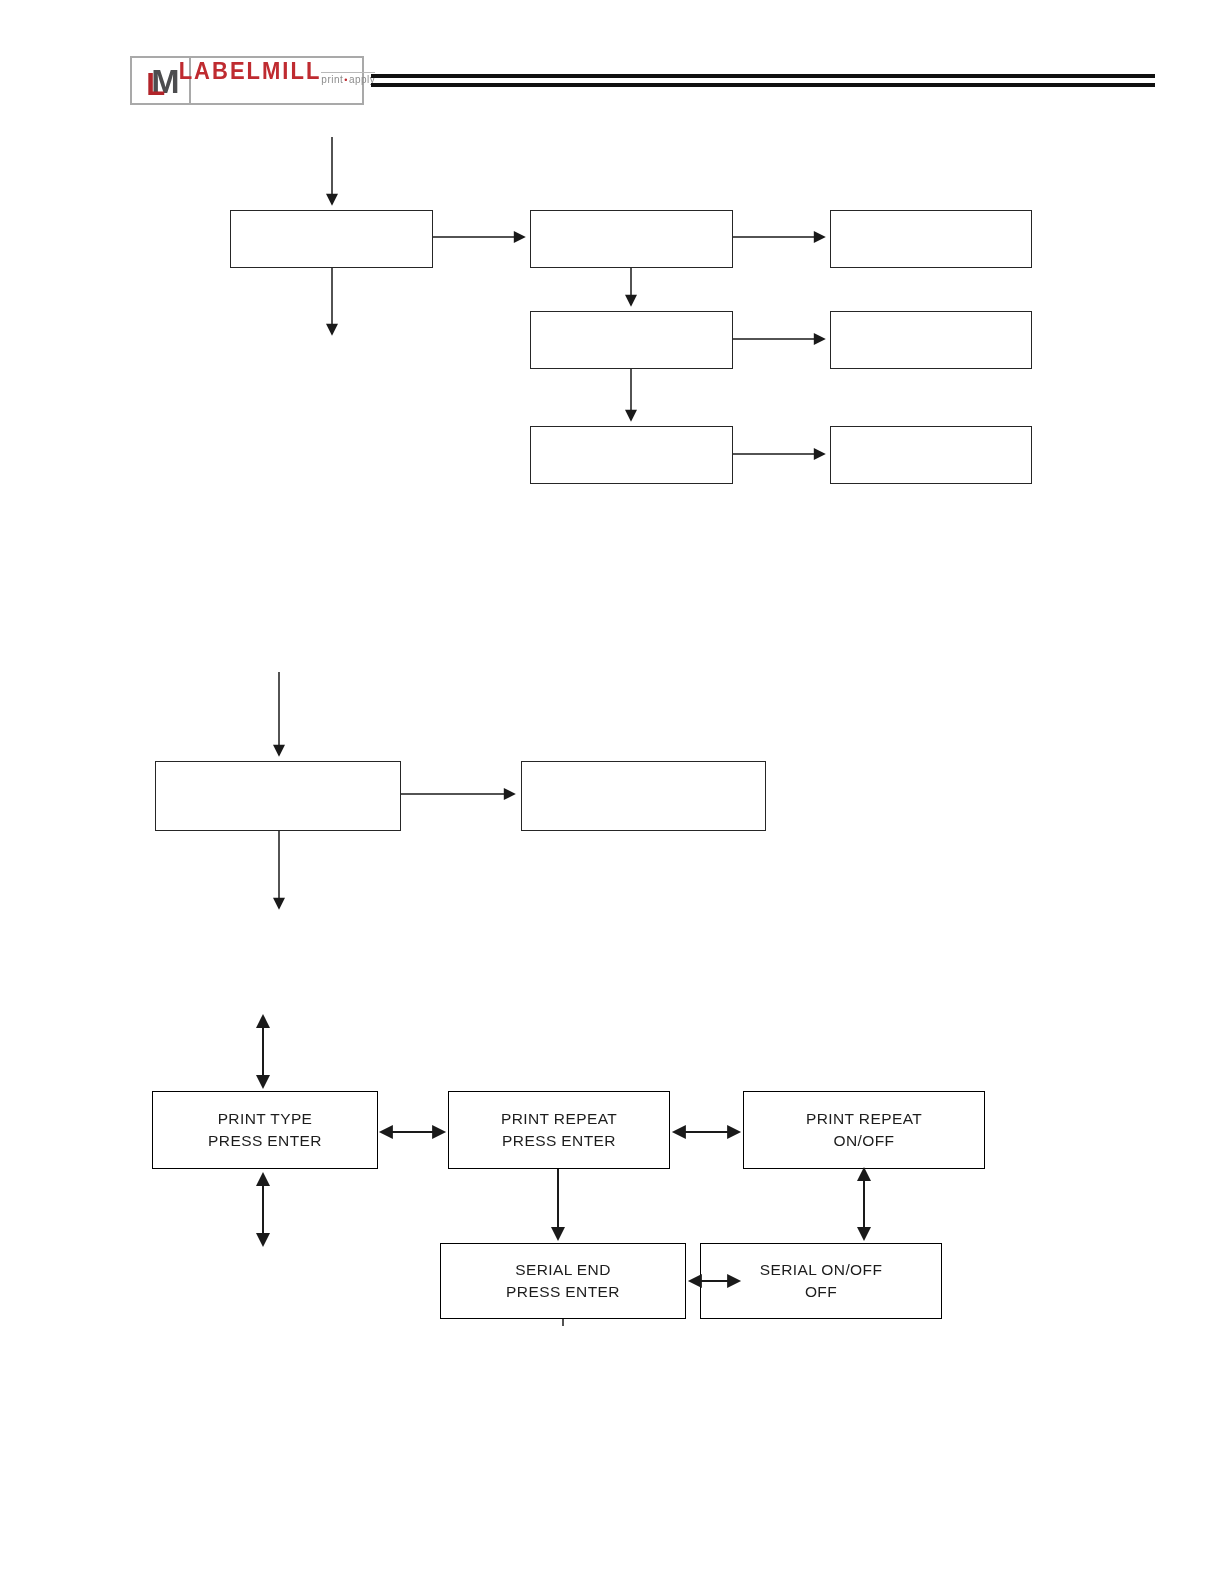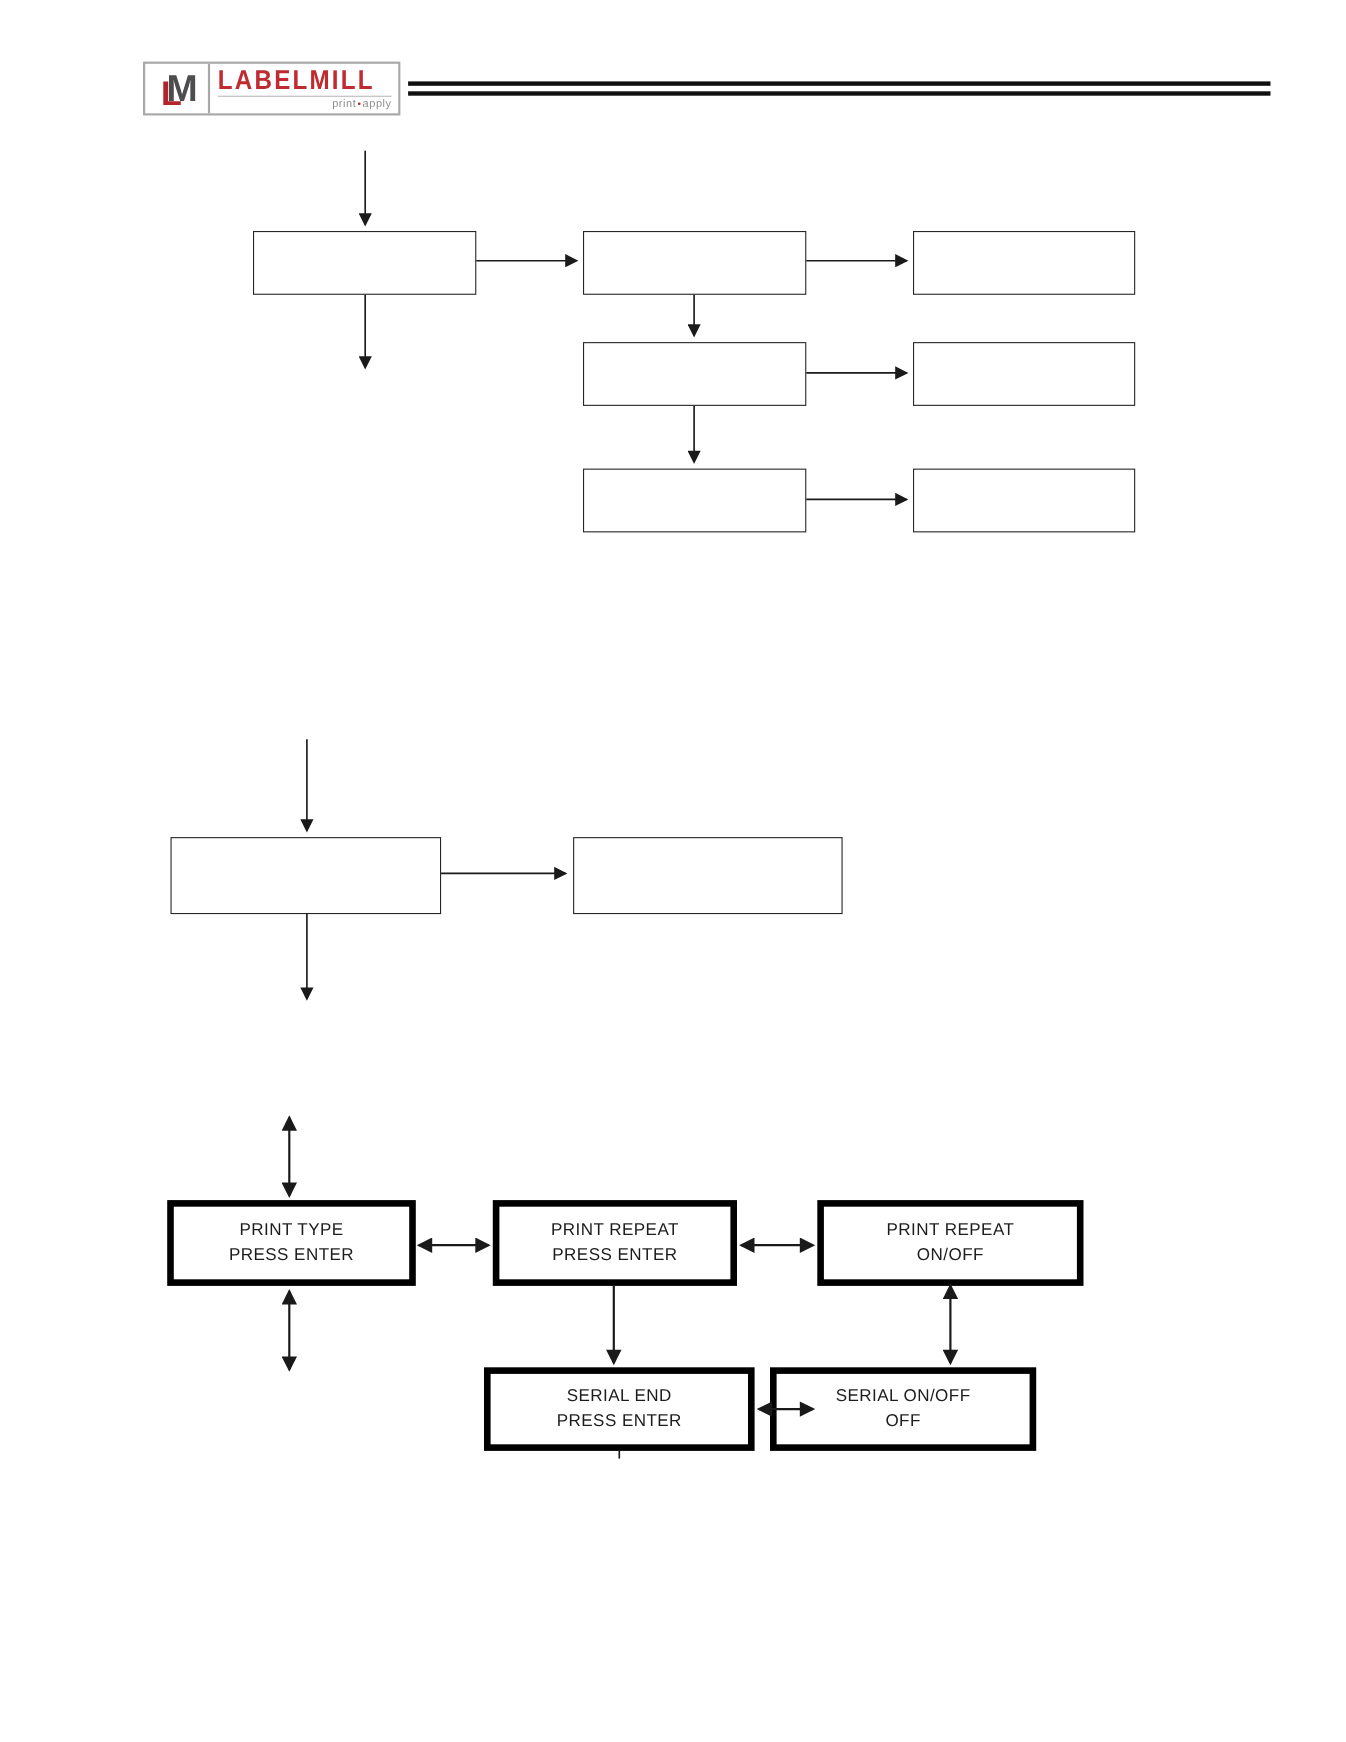--- a/index.html
+++ b/index.html
@@ -17,40 +17,40 @@
     border:2px solid #a9a9a9;background:#ffffff;
     display:flex;align-items:stretch;box-sizing:border-box;
   }
   .monogram{
     width:57px;flex:0 0 57px;border-right:2px solid #a9a9a9;
     display:flex;align-items:center;justify-content:center;
     font-weight:900;line-height:1;
   }
   .mono-l{font-size:31px;color:#b2242a;position:relative;z-index:2;transform:translate(5px,4px);}
   .mono-m{font-size:34px;color:#4d4d4f;margin-left:-9px;position:relative;z-index:1;}
-  .logo-right{flex:1;display:flex;flex-direction:column;justify-content:center;padding:2px 6px 2px 7px;min-width:0;}
+  .logo-right{flex:1;display:flex;flex-direction:row;justify-content:center;padding:2px 6px 2px 7px;min-width:0;}
   .brand{
     font-size:22px;font-weight:700;color:#bf2b30;letter-spacing:2px;line-height:1.05;
     white-space:nowrap;transform:scaleY(1.12);transform-origin:left center;
   }
   .tagline{
-    border-top:1.5px solid #b9b9b9;margin-top:2px;padding-top:1px;
+    border-top:1.5px solid #b9b9b9;margin-top:12px;padding-top:1px;
     text-align:right;font-size:10px;color:#8d8d8d;letter-spacing:.5px;line-height:1.1;
   }
   .tagline .dot{color:#bf2b30;font-size:9px;margin:0 1px;}
   .double-rule{
     position:absolute;left:371px;top:74px;width:784px;height:13px;
     border-top:4px solid #101010;border-bottom:4px solid #101010;box-sizing:border-box;
   }
   
   .fbox{
     position:absolute;background:#ffffff;border:1.5px solid #262626;box-sizing:border-box;
   }
   .tbox{
-    position:absolute;background:#ffffff;border:6px solid #000000;box-sizing:border-box;
+    position:absolute;background:#ffffff;border:1px solid #000000;box-sizing:border-box;
     display:flex;flex-direction:column;align-items:center;justify-content:center;
     text-align:center;color:#1c1c1c;font-size:15.5px;letter-spacing:.4px;line-height:1.45;
   }
   
   .svg-layer{position:absolute;left:0;top:0;width:1224px;height:1584px;pointer-events:none;}
   .svg-layer line{stroke:#1a1a1a;}
   .thin{stroke-width:1.5;}
   .thick{stroke-width:2;}
 </style>
 </head>

